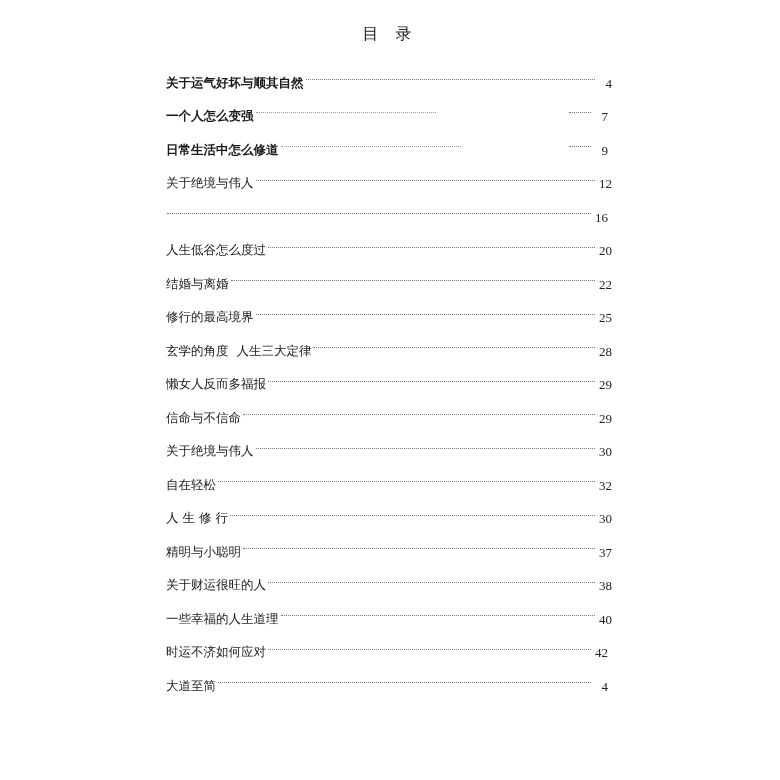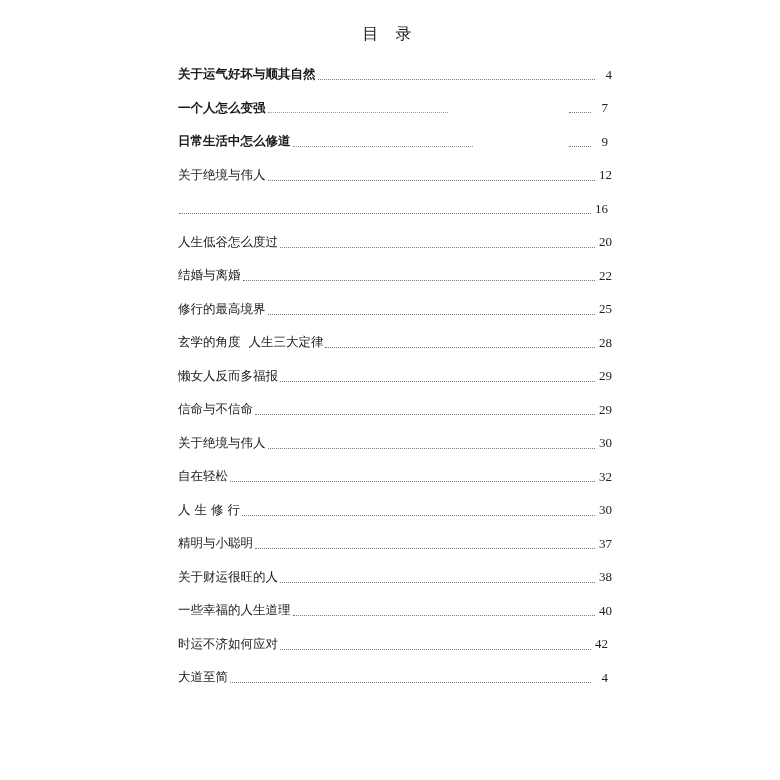--- a/index.html
+++ b/index.html
@@ -1,21 +1,21 @@
 <!DOCTYPE html>
 <html><head>
 <meta charset="utf-8">
 <style>
   html, body { margin: 0; padding: 0; background: #ffffff; }
   body { width: 780px; height: 780px; position: relative; overflow: hidden;
          font-family: "DejaVu Sans", "Liberation Sans", sans-serif; color: #111; }
   .title { position: absolute; left: 0; width: 780px; top: 24px; text-align: center;
            font-size: 16px; letter-spacing: 6px; color: #222; }
   .toc { position: absolute; left: 166px; top: 58px; width: 446px; }
-  .row { position: relative; height: 33.5px; display: flex; align-items: center; margin-left: 12px; }
+  .row { position: relative; height: 33.5px; display: flex; align-items: flex-end; }
   .label { font-size: 12.5px; white-space: nowrap; color: #1a1a1a; background: #fff; padding-right: 1px; z-index: 1; }
   .label.bold { font-weight: bold; }
   .leader { flex: 1; height: 1px; margin: 0 3px 0 1px; align-self: center; margin-top: 9px;
             border-bottom: 1px dotted #777; }
   .leader.split { border-bottom: none; position: relative; }
   .leader.split::before { content: ""; position: absolute; left: 0; width: 180px; bottom: 0;
             border-bottom: 1px dotted #999; }
   .leader.split::after { content: ""; position: absolute; right: 0; width: 22px; bottom: 0;
             border-bottom: 1px dotted #777; }
   .page { font-family: "Liberation Serif", "DejaVu Serif", serif; font-size: 13px;

